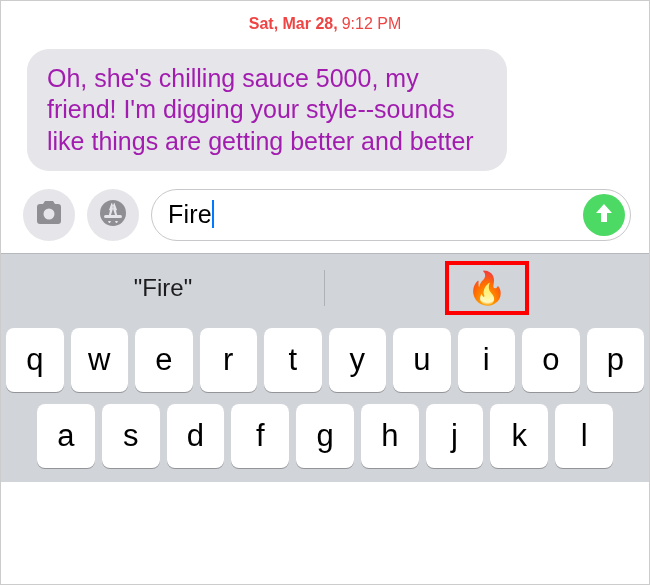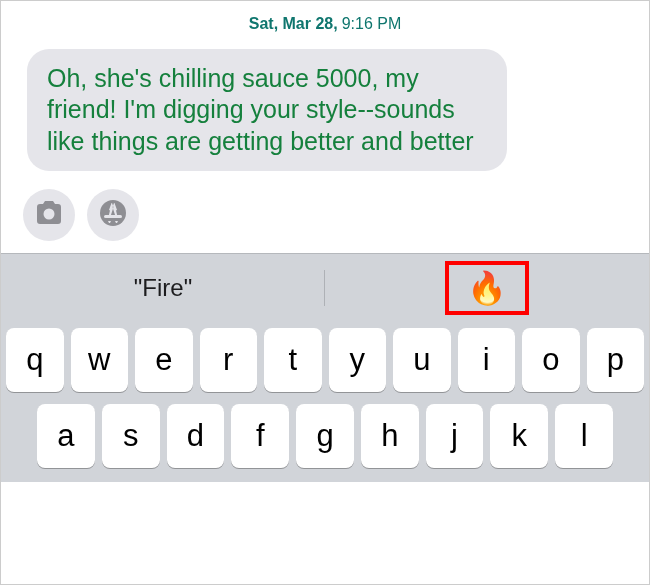--- a/index.html
+++ b/index.html
@@ -20,34 +20,34 @@
       width: 650px;
       height: 585px;
       position: relative;
     }
     .timestamp {
       display: flex;
       justify-content: center;
       align-items: flex-start;
       padding: 14px 16px 8px;
       font-size: 16px;
-      color: #0f766e;
+      color: #ef4444;
     }
     .timestamp .bold {
       font-weight: 600;
       margin-right: 4px;
     }
     .message-bubble {
       background: #e5e5ea;
       border-radius: 22px;
       padding: 14px 20px;
       margin: 8px 60px 18px 26px;
       font-size: 25px;
       line-height: 1.25;
-      color: #15803d;
+      color: #a21caf;
       max-width: 480px;
     }
     .input-row {
       display: flex;
       align-items: center;
       padding: 0 18px 12px 22px;
       gap: 12px;
     }
     .round-btn {
       width: 52px;
@@ -164,21 +164,21 @@
       font-weight: 400;
     }
   </style>
 </head>
 <body>
 
 <div class="outer-border">
 
   <div class="timestamp">
     <span class="bold">Sat, Mar 28,</span>
-    <span>9:16 PM</span>
+    <span>9:12 PM</span>
   </div>
 
   <div class="message-bubble">
     <span>Oh, she's chilling sauce 5000, my friend!  I'm digging your style--sounds like things are getting better and better</span>
   </div>
 
   <div class="input-row">
     <div class="round-btn camera-icon">
       <span>
         <svg viewBox="0 0 34 28" fill="#8e8e93">
@@ -189,20 +189,30 @@
     </div>
     <div class="round-btn appstore-icon">
       <span>
         <svg viewBox="0 0 30 30">
           <circle cx="15" cy="15" r="13" fill="#8e8e93"></circle>
           <path d="M13.5 6 L16.5 6 L12 20 L8 20 L8 17.5 L10.8 17.5 Z M16.5 6 L13.5 6 L18 20 L22 20 L22 17.5 L19.2 17.5 Z M12 17.5 L18 17.5 L17 20 L13 20 Z M10 23 L13 23 L12 25 L11 25 Z M17 23 L20 23 L19 25 L18 25 Z" fill="#e5e5ea"></path>
           <rect x="6" y="17" width="18" height="3" rx="1.5" fill="#e5e5ea"></rect>
           <path d="M14 5 L16.5 5 L19 12 L17 13 Z M16 5 L13.5 5 L11 12 L13 13 Z" fill="#e5e5ea"></path>
         </svg>
       </span>
+    </div>
+    <div class="text-input-wrap">
+      <span class="text-input"><span>Fire</span><span class="cursor"></span></span>
+      <div class="send-btn">
+        <span>
+          <svg viewBox="0 0 20 22" fill="#fff">
+            <path d="M10 2 L18 11 L13 11 L13 20 L7 20 L7 11 L2 11 Z"></path>
+          </svg>
+        </span>
+      </div>
     </div>
   </div>
 
   <div class="keyboard-area">
     <div class="suggestions">
       <div class="suggestion sep">
         <span>"Fire"</span>
       </div>
       <div class="suggestion">
         <span class="highlight-box">

